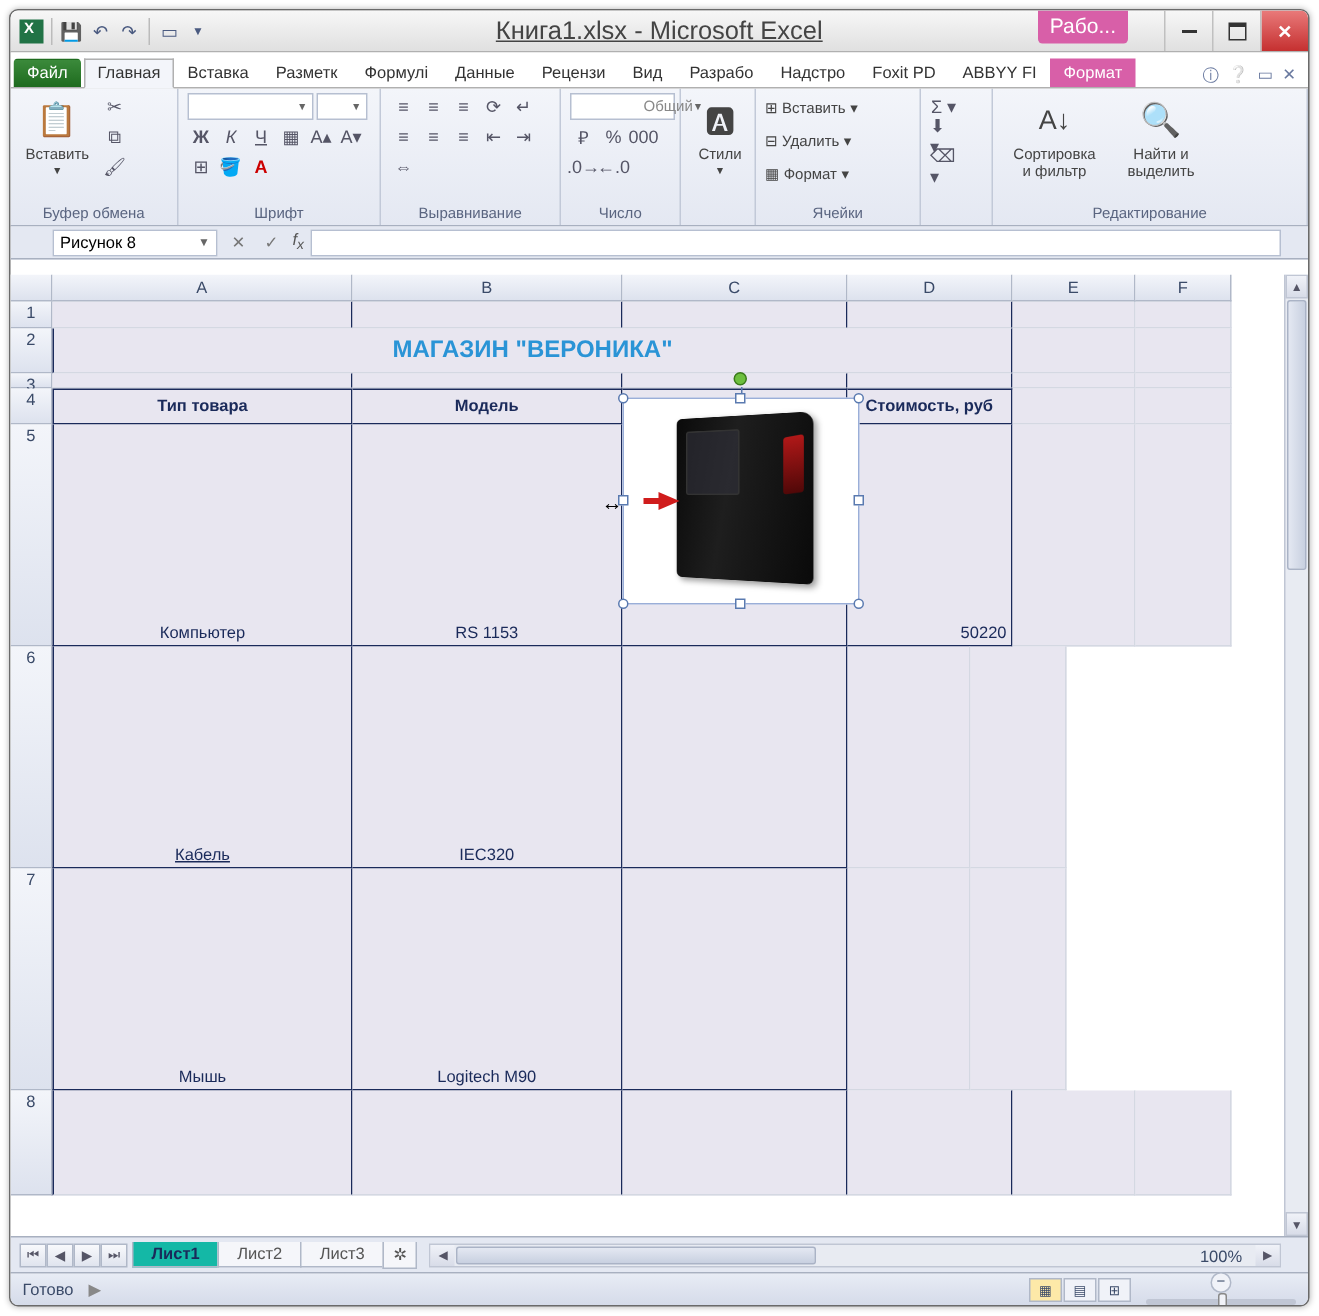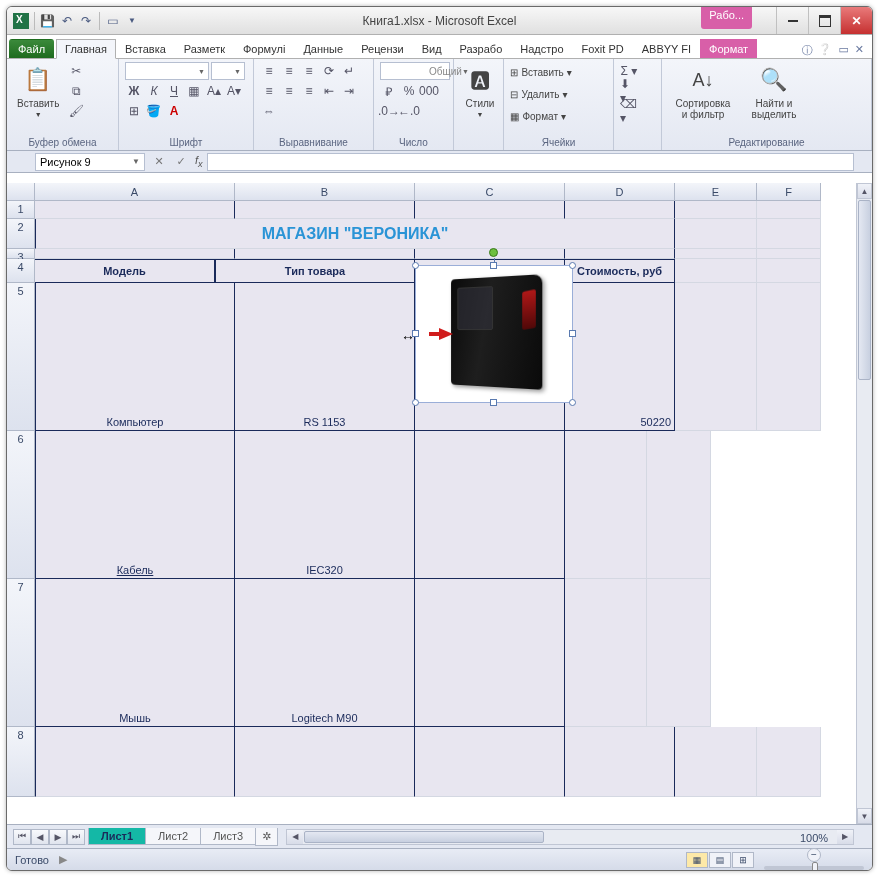--- a/index.html
+++ b/index.html
@@ -4,28 +4,28 @@
 <style>
 * { box-sizing: border-box; margin: 0; padding: 0; font-family: "Segoe UI", Tahoma, sans-serif; }
 body { background: #fff; width: 879px; height: 877px; overflow: hidden; position: relative; }
 .window { position: absolute; top: 6px; left: 6px; right: 6px; bottom: 6px; border: 1px solid #6a6a6a; border-radius: 6px; overflow: hidden; background: #fff; box-shadow: 0 0 4px rgba(0,0,0,.3);}
 .titlebar { height: 28px; background: linear-gradient(#f7f7f7,#e0e0e0); display: flex; align-items: center; position: relative; border-bottom: 1px solid #b0b0b0;}
 .qat { display: flex; align-items: center; gap: 3px; padding-left: 6px;}
 .qat .xl { width: 16px; height: 16px; background: #217346; position: relative;}
 .qat .xl::after{content:"X"; color:#fff; font-size:10px; font-weight:bold; position:absolute; top:1px; left:3px;}
 .qat .ic { width: 16px; height: 16px; display:flex; align-items:center; justify-content:center; font-size:12px; color:#4a5a80;}
 .qat .sep { width:1px; height:18px; background:#bbb; margin:0 2px;}
-.title { position:absolute; left:50%; transform:translateX(-50%); font-size:12px; color:#444;}
+.title { position:absolute; left:50%; transform:translateX(-50%); font-size:17px; color:#444;text-decoration:underline;}
 .winbtns { margin-left:auto; display:flex; height:100%;}
 .winbtn { width:32px; display:flex; align-items:center; justify-content:center; border-left:1px solid #c0c0c0;}
 .winbtn.min::after{content:""; width:10px; height:2px; background:#333;}
 .winbtn.max::after{content:""; width:10px; height:8px; border:1px solid #333; border-top:3px solid #333;}
 .winbtn.close{ background:linear-gradient(#e97a7a,#c53030);}
 .winbtn.close::after{content:"✕"; color:#fff; font-size:12px; font-weight:bold;}
-.extratab { position:absolute; right:120px; top:0; height:22px; padding:2px 8px; background:#d85fa8; color:#fff; font-size:11px; border-radius:0 0 3px 3px;}
+.extratab { position:absolute; right:120px; top:0; height:22px; padding:2px 8px; background:#d85fa8; color:#fff; font-size:14px; border-radius:0 0 3px 3px;}
 .ribbon-tabs { height:24px; background:#fff; display:flex; align-items:flex-end; border-bottom:1px solid #b0b0b0; padding-left:2px; position:relative;}
 .tab { padding:3px 8px; font-size:11px; color:#333; border:1px solid transparent; border-bottom:none; cursor:pointer;}
 .tab.file { background:linear-gradient(#3b8a3b,#1e6b1e); color:#fff; border-radius:3px 3px 0 0; margin-right:2px;}
 .tab.active { background:#f3f5fa; border-color:#b0b0b0; border-bottom:1px solid #f3f5fa; margin-bottom:-1px;}
 .tab.format { background:#d85fa8; color:#fff;}
 .ribbon-help { margin-left:auto; display:flex; gap:6px; padding-right:8px; font-size:11px; color:#6a7aa0;}
 .ribbon { height:92px; background:linear-gradient(#f3f5fa,#e4e8f2); border-bottom:1px solid #a8b0c0; display:flex;}
 .group { border-right:1px solid #c2c9d8; padding:3px 6px 2px 6px; display:flex; flex-direction:column; justify-content:space-between;}
 .group-body { flex:1; display:flex; gap:4px; align-items:flex-start;}
 .group-label { font-size:10px; color:#5a6580; text-align:center; padding-top:1px; position:relative;}
@@ -269,21 +269,21 @@
             <div class="ico">🔍</div>
             <span style="white-space:normal;text-align:center;width:56px;">Найти и выделить</span>
           </div>
       </div>
       <div class="group-label">Редактирование</div>
     </div>
   </div>
 
   <div class="namebox-bar">
     <div class="namebox">
-        <span>Рисунок 9</span>
+        <span>Рисунок 8</span>
         <span style="font-size:8px;color:#666;">▼</span>
       </div>
     <div class="fx-btns">
         <div class="fx">✕</div>
         <div class="fx">✓</div>
       </div>
     <div class="fxlabel">f<sub>x</sub></div>
     <div class="formula"></div>
   </div>
 
@@ -318,22 +318,22 @@
             <div class="rh" style="height: 10px;">3</div>
             <div class="cell tbl-border-r" style="width: 200px; height: 10px;"></div>
             <div class="cell tbl-border-r" style="width: 180px; height: 10px;"></div>
             <div class="cell tbl-border-r" style="width: 150px; height: 10px;"></div>
             <div class="cell tbl-border-r" style="width: 110px; height: 10px;"></div>
             <div class="cell " style="width: 82px; height: 10px;"></div>
             <div class="cell " style="width: 64px; height: 10px;"></div>
           </div>
           <div class="rw">
             <div class="rh" style="height: 24px;">4</div>
+            <div class="cell th tbl-border-r tbl-border-b tbl-border-t tbl-border-l" style="width: 200px; height: 24px;">Тип товара</div>
             <div class="cell th tbl-border-r tbl-border-b tbl-border-t " style="width: 180px; height: 24px;">Модель</div>
-            <div class="cell th tbl-border-r tbl-border-b tbl-border-t tbl-border-l" style="width: 200px; height: 24px;">Тип товара</div>
             <div class="cell th tbl-border-r tbl-border-b tbl-border-t " style="width: 150px; height: 24px;">Изображение товара</div>
             <div class="cell th tbl-border-r tbl-border-b tbl-border-t " style="width: 110px; height: 24px; text-align: center;">Стоимость, руб</div>
             <div class="cell " style="width: 82px; height: 24px;"></div>
             <div class="cell " style="width: 64px; height: 24px;"></div>
           </div>
           <div class="rw">
             <div class="rh" style="height: 148px;">5</div>
             <div class="cell tbl-border-r tbl-border-b tbl-border-l" style="width: 200px; height: 148px;">Компьютер</div>
             <div class="cell tbl-border-r tbl-border-b" style="width: 180px; height: 148px;">RS 1153</div>
             <div class="cell tbl-border-r tbl-border-b" style="width: 150px; height: 148px;"></div>

